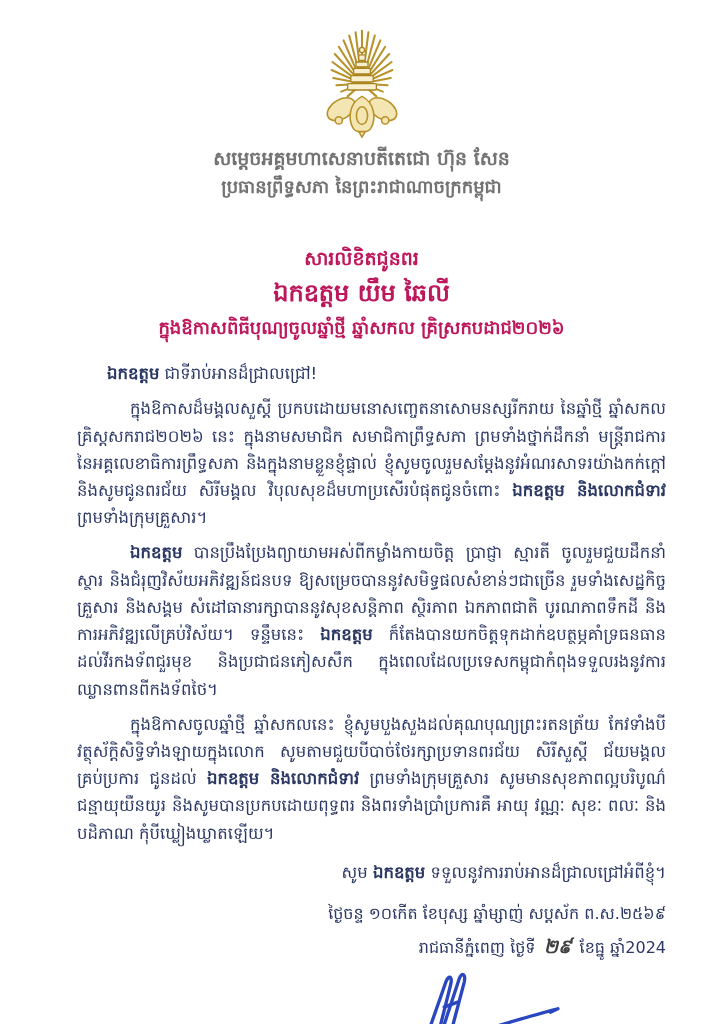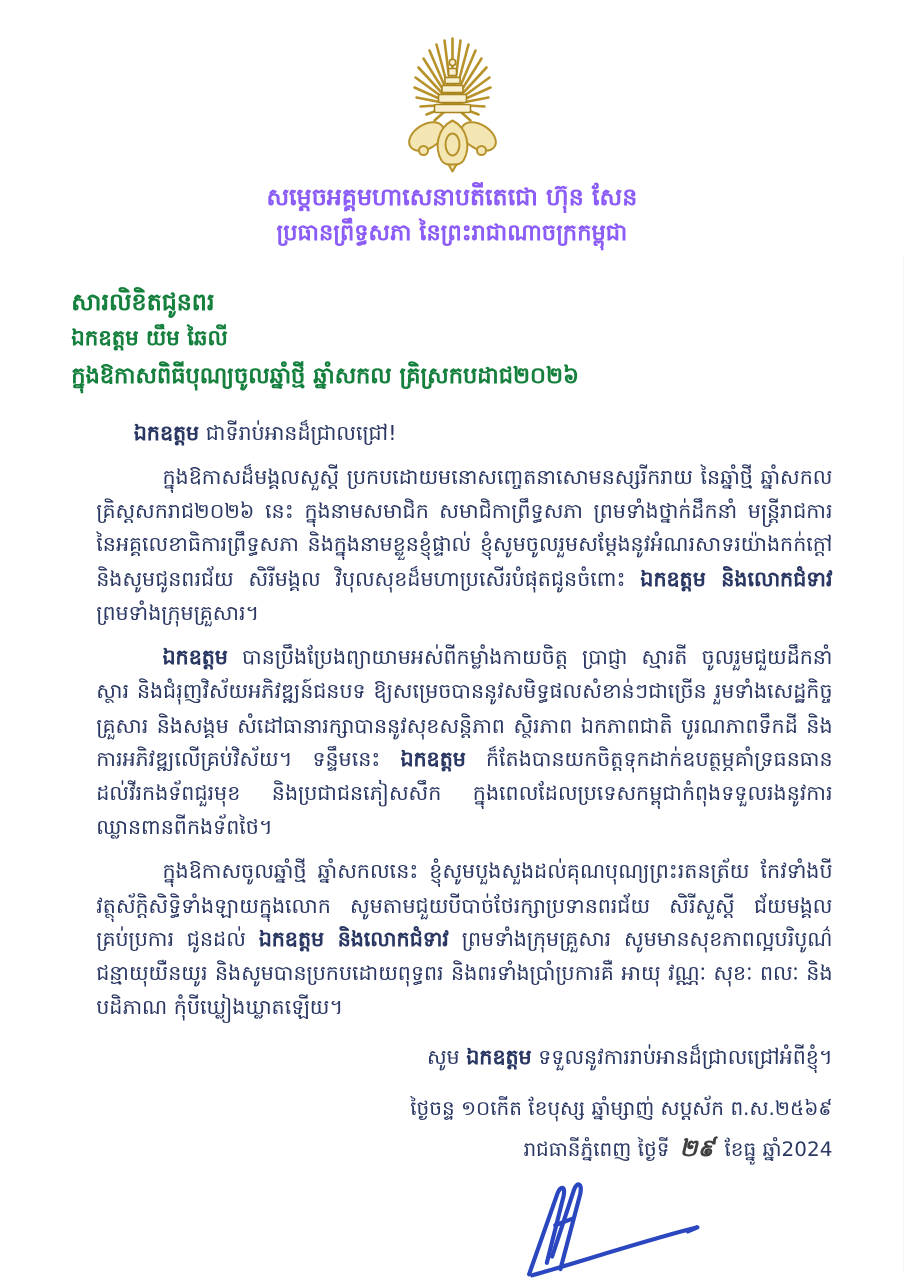--- a/index.html
+++ b/index.html
@@ -12,35 +12,36 @@
     box-sizing:border-box;
     padding:26px 57px 40px 57px;
     overflow:hidden;
   }
   
   .emblem-wrap{display:flex;justify-content:center;margin-bottom:6px;}
   .emblem-wrap svg{display:block;}
   
   .hdr{
     text-align:center;
-    color:#8b5cf6;
+    color:#737373;
     font-weight:bold;
     line-height:1.55;
   }
   .hdr .h1{font-size:19px;}
   .hdr .h2{font-size:18px;}
   
   .title-block{
-    margin-top:26px;
-    color:#15803d;
+    margin-top:42px;
+    text-align:center;
+    color:#be185d;
     font-weight:bold;
     line-height:1.62;
   }
   .title-block .t1{font-size:19px;}
-  .title-block .t2{font-size:17px;}
+  .title-block .t2{font-size:24px;}
   .title-block .t3{font-size:18px;}
   .title-block .t4{font-size:18px;}
   
   .body-text{
     margin-top:18px;
     color:#2a3763;
     font-size:16.5px;
     line-height:1.65;
     text-align:justify;
     margin-left:20px;

